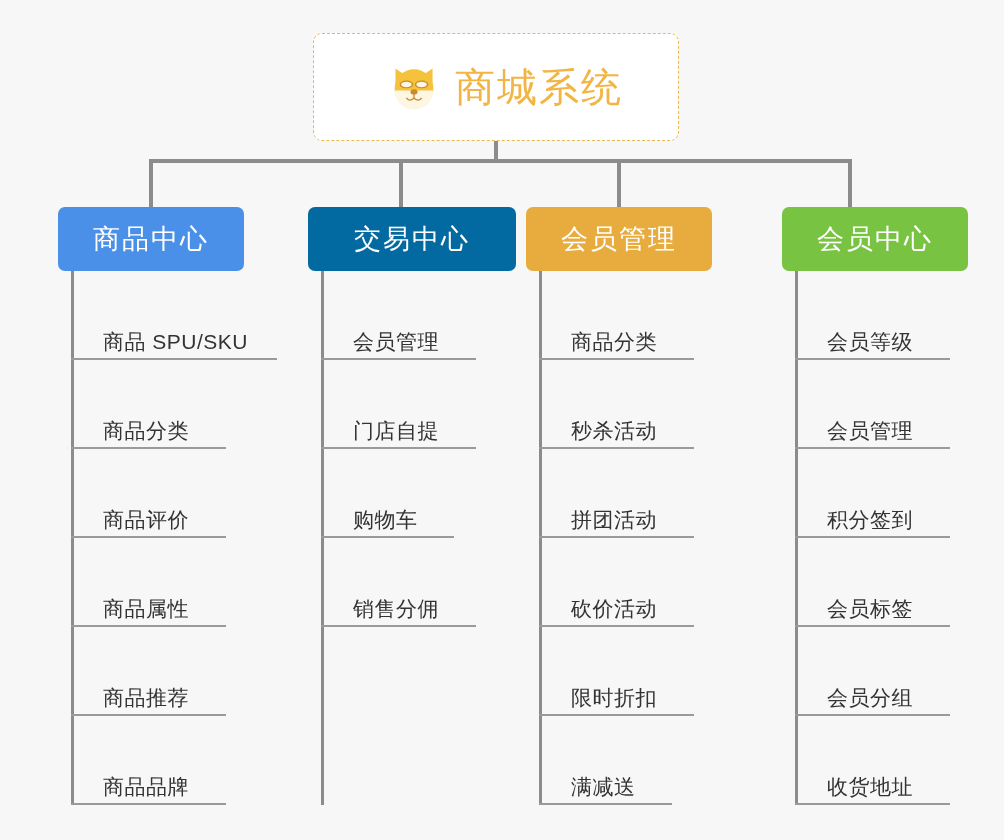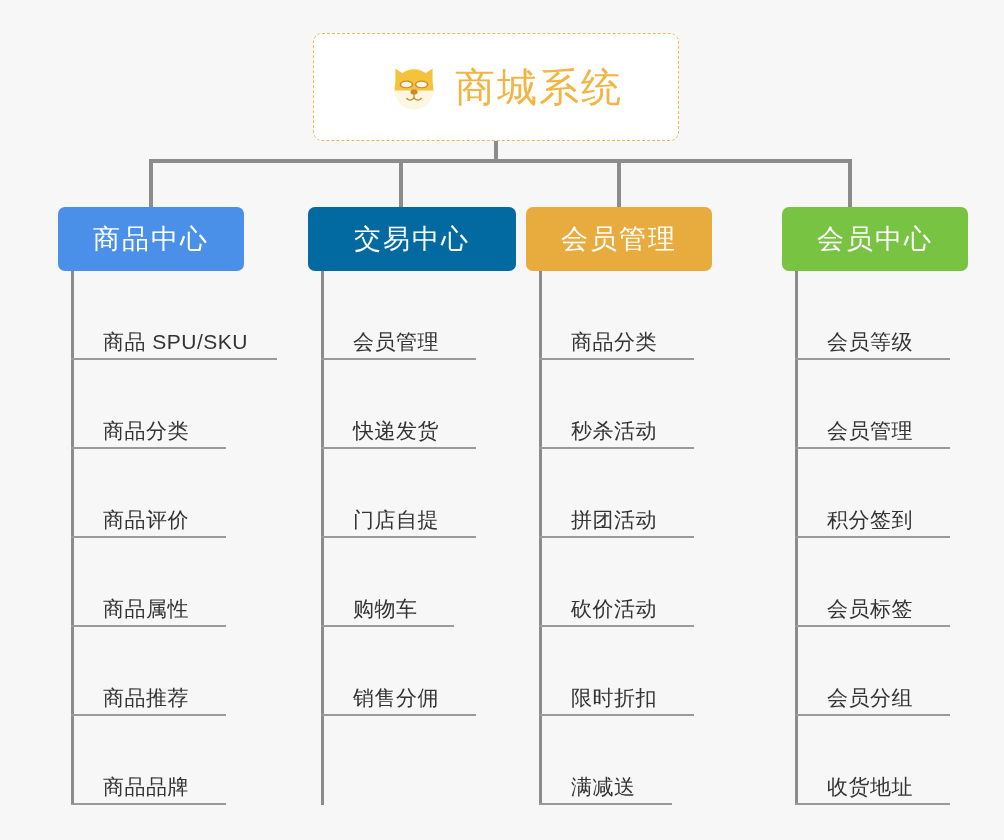--- a/index.html
+++ b/index.html
@@ -173,24 +173,20 @@
     <div class="col-header" style="width:208px;background:#0369a1;">
       <span>交易中心</span>
     </div>
     <div class="col-body">
       <div class="trunk" style="height:534px;"></div>
       <div class="leaf">
         <span class="leaf-label">会员管理</span>
         <span class="leaf-rule" style="width:155px;"></span>
       </div>
       <div class="leaf">
-        <span class="leaf-label">快递发货</span>
-        <span class="leaf-rule" style="width:155px;"></span>
-      </div>
-      <div class="leaf">
         <span class="leaf-label">门店自提</span>
         <span class="leaf-rule" style="width:155px;"></span>
       </div>
       <div class="leaf">
         <span class="leaf-label">购物车</span>
         <span class="leaf-rule" style="width:133px;"></span>
       </div>
       <div class="leaf">
         <span class="leaf-label">销售分佣</span>
         <span class="leaf-rule" style="width:155px;"></span>

